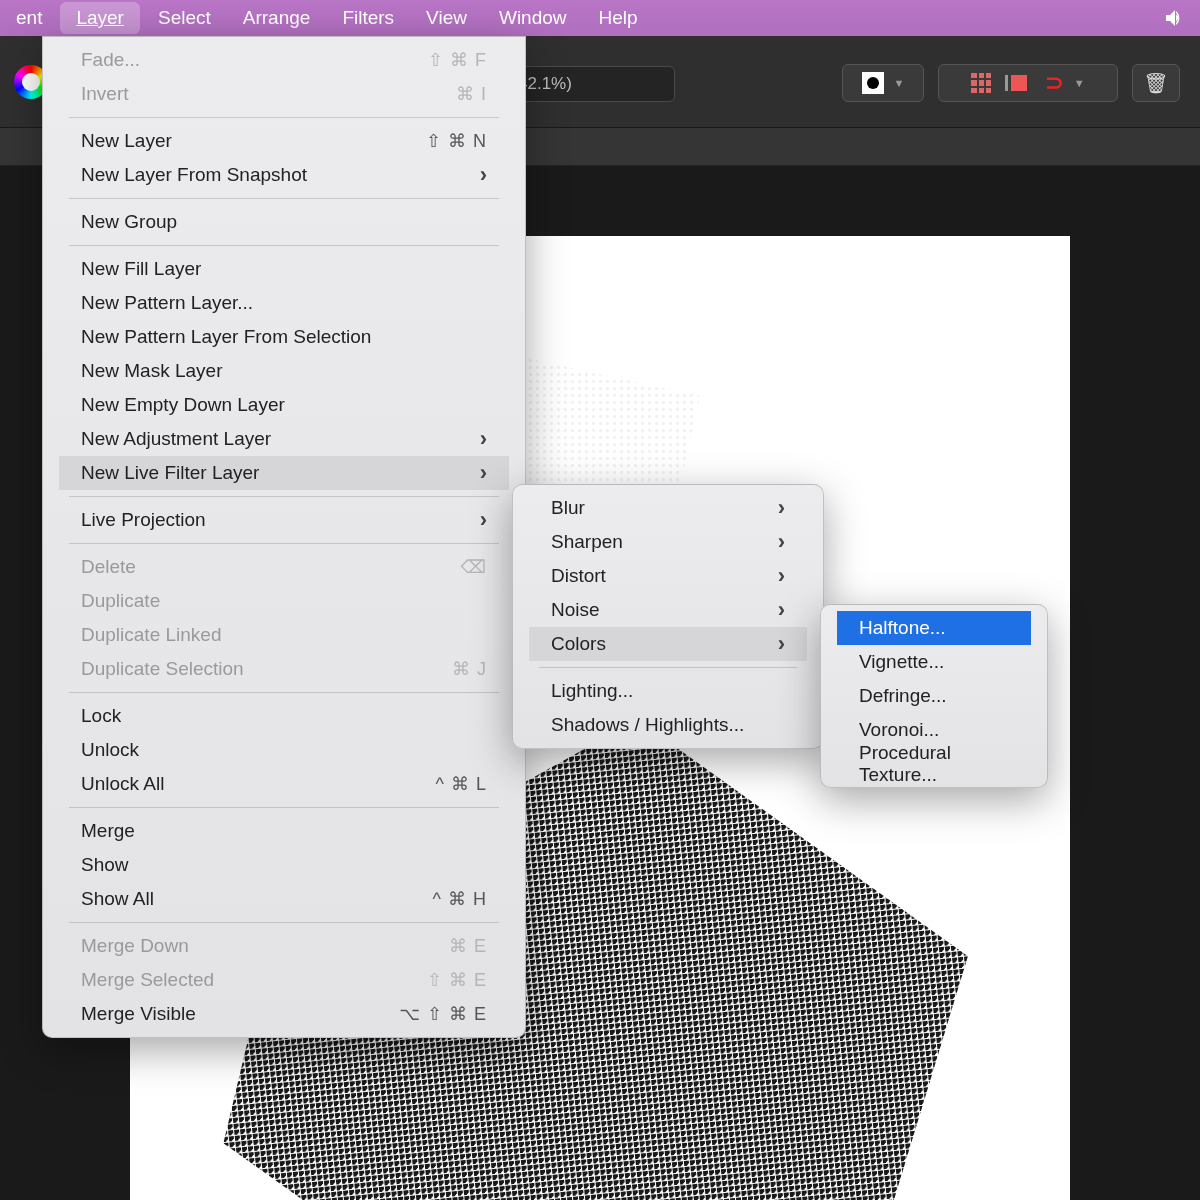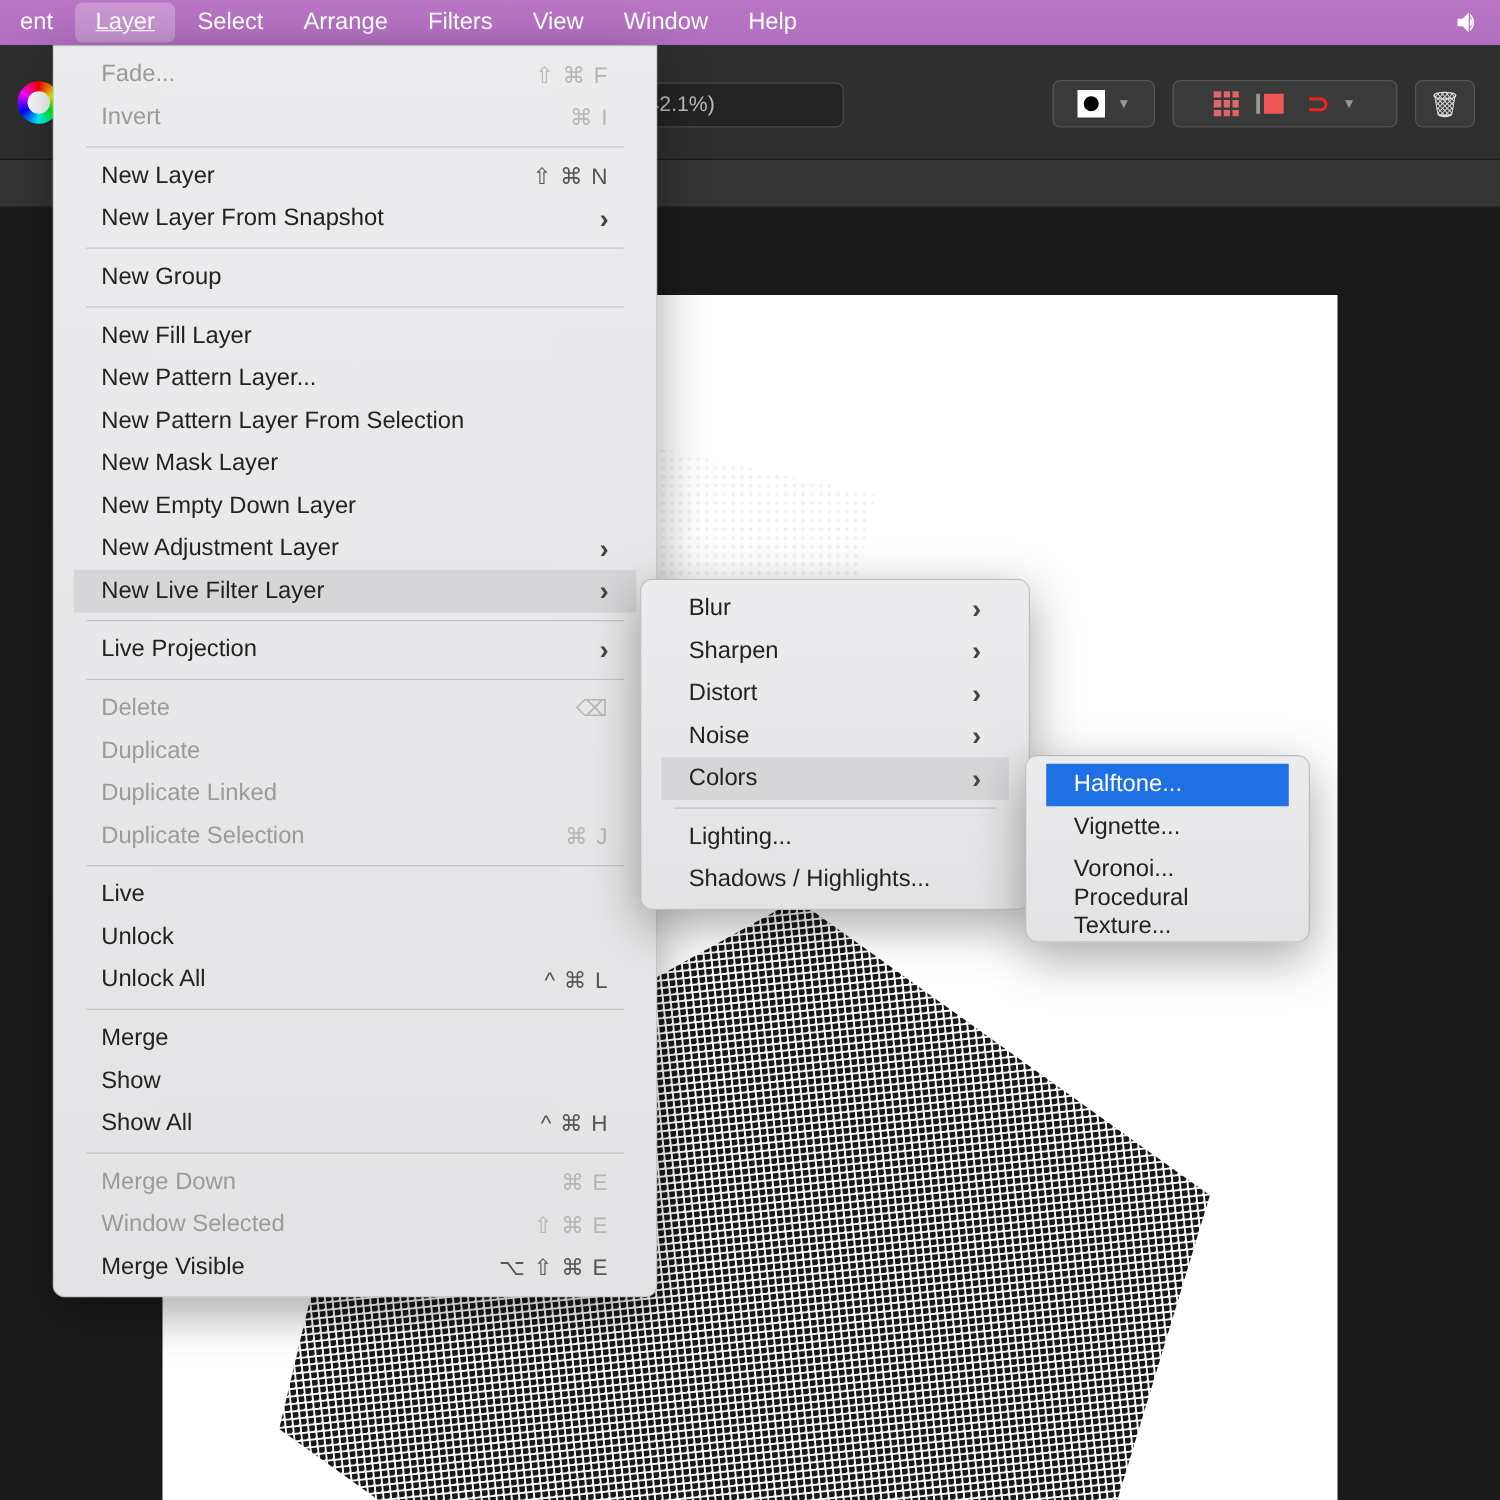--- a/index.html
+++ b/index.html
@@ -55,21 +55,21 @@
 .menu-item.disabled { color: #9a9a9a; }
 .menu-item.hover { background: #d6d6d8; }
 .menu-item.selected { background: #1f6fe5; color: #fff; }
 .menu-sep { height: 1px; background: rgba(0,0,0,0.15); margin: 6px 10px; }
 .shortcut { color: #555; font-size: 18px; letter-spacing: 1px; white-space: nowrap; }
 .menu-item.disabled .shortcut { color: #b5b5b5; }
 .sub-arrow { font-size: 17px; color: #444; }
 
 
 #layer-menu { left: 42px; top: 36px; width: 484px; border-top-left-radius: 0; border-top-right-radius: 0; }
-#filter-menu { left: 512px; top: 463px; width: 312px; text-align: center; }
+#filter-menu { left: 512px; top: 484px; width: 312px; text-align: center; }
 #colors-menu { left: 820px; top: 604px; width: 228px; }
 
 
 #layer-menu::before { content:""; }
 
 </style>
 </head>
 <body>
 
 <div class="menubar">
@@ -192,21 +192,21 @@
     </div>
     <div class="menu-item disabled">
       <span>Duplicate Linked</span>
     </div>
     <div class="menu-item disabled">
       <span>Duplicate Selection</span>
       <span class="shortcut">⌘  J</span>
     </div>
     <div class="menu-sep"></div>
     <div class="menu-item">
-      <span>Live</span>
+      <span>Lock</span>
     </div>
     <div class="menu-item">
       <span>Unlock</span>
     </div>
     <div class="menu-item">
       <span>Unlock All</span>
       <span class="shortcut">^ ⌘  L</span>
     </div>
     <div class="menu-sep"></div>
     <div class="menu-item">
@@ -218,21 +218,21 @@
     <div class="menu-item">
       <span>Show All</span>
       <span class="shortcut">^ ⌘  H</span>
     </div>
     <div class="menu-sep"></div>
     <div class="menu-item disabled">
       <span>Merge Down</span>
       <span class="shortcut">⌘  E</span>
     </div>
     <div class="menu-item disabled">
-      <span>Window Selected</span>
+      <span>Merge Selected</span>
       <span class="shortcut">⇧ ⌘  E</span>
     </div>
     <div class="menu-item">
       <span>Merge Visible</span>
       <span class="shortcut">⌥ ⇧ ⌘  E</span>
     </div>
   </div>
 
 <div id="filter-menu" class="menu">
     <div class="menu-item">
@@ -265,18 +265,21 @@
   </div>
 
 <div id="colors-menu" class="menu">
     <div class="menu-item selected">
       <span>Halftone...</span>
     </div>
     <div class="menu-item">
       <span>Vignette...</span>
     </div>
     <div class="menu-item">
+      <span>Defringe...</span>
+    </div>
+    <div class="menu-item">
       <span>Voronoi...</span>
     </div>
     <div class="menu-item">
       <span>Procedural Texture...</span>
     </div>
   </div>
 
 </body></html>

